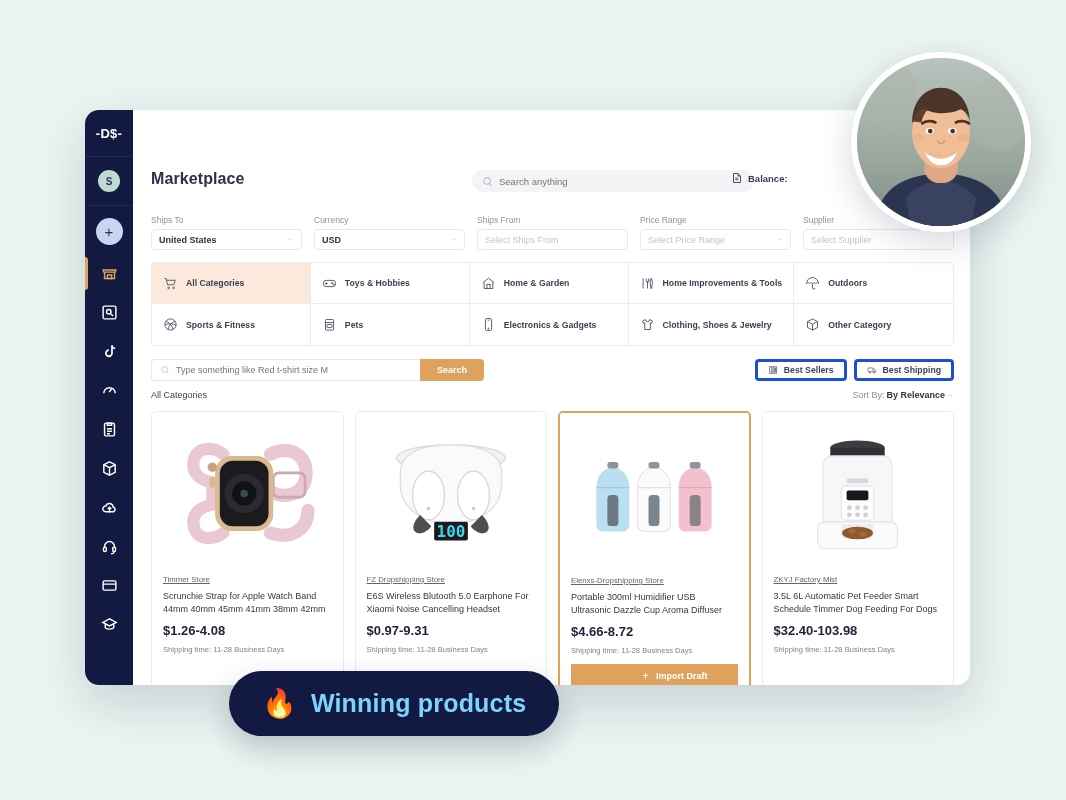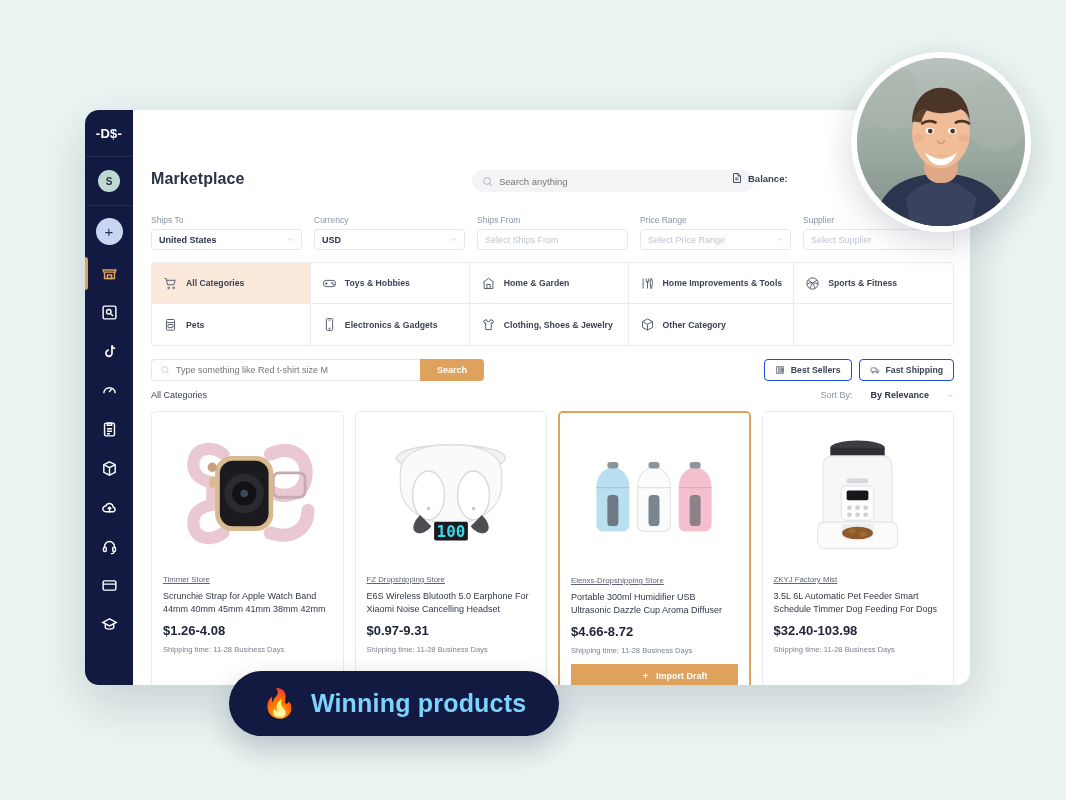--- a/index.html
+++ b/index.html
@@ -165,33 +165,33 @@
     font-family: "Liberation Sans", sans-serif; font-size: 9px; color: #c1c6d0;
   }
   .search-btn {
     width: 64px; height: 22px; background: #dea25c; color: #fff;
     border: 0; border-radius: 0 4px 4px 0;
     font-family: "Liberation Sans", sans-serif;
     font-size: 9px; font-weight: bold; cursor: pointer;
   }
   .chips { display: flex; gap: 7px; }
   .chip {
-    height: 22px; border: 1px solid #1d4ed8; border-radius: 4px;
+    height: 22px; border: 3px solid #1d4ed8; border-radius: 4px;
     display: flex; align-items: center; gap: 6px; padding: 0 10px;
     font-size: 8.7px; color: #3b4255; font-weight: bold; cursor: pointer;
     background: #fff; white-space: nowrap;
   }
   .chip svg { width: 10px; height: 10px; color: #5b6173; flex: 0 0 10px; }
 
   .meta-row {
     margin: 9px 16px 0 18px;
     display: flex; align-items: center; justify-content: space-between;
   }
   .all-cats { font-size: 9px; color: #3b4255; }
-  .sort { display: flex; align-items: center; gap: 18px; font-size: 9px; color: #8b92a2; }
+  .sort { display: flex; align-items: center; gap: 2px; font-size: 9px; color: #8b92a2; }
   .sort b { color: #2f3547; font-weight: bold; }
   .sort svg { width: 7px; height: 7px; color: #b5bac5; }
 
   
   .products {
     margin: 11px 16px 0 18px;
     display: grid; grid-template-columns: repeat(4, 1fr); gap: 11px;
   }
   .card {
     border: 1px solid #e9eaee; border-radius: 5px; background: #fff;
@@ -424,20 +424,27 @@
         <div class="cat">
           <svg viewBox="0 0 24 24" fill="none" stroke="currentColor" stroke-width="1.6">
             <path d="M5 4v5M5 9v11M10 4v4a2 2 0 0 0 4 0V4"></path>
               <path d="M12 8v12"></path>
               <path d="M18.5 4l1.5 6-1.5 10h-1L16 10l1.5-6z"></path>
           </svg>
           <span>Home Improvements &amp; Tools</span>
         </div>
         <div class="cat">
           <svg viewBox="0 0 24 24" fill="none" stroke="currentColor" stroke-width="1.6">
+            <path d="M2.5 12a9.5 9.5 0 0 1 19 0c-1.6-1.6-3.5-1.6-4.8 0-1.3-1.6-3.2-1.6-4.7 0-1.5-1.6-3.4-1.6-4.7 0-1.3-1.6-3.2-1.6-4.8 0z"></path>
+              <path d="M12 12v7a2 2 0 0 0 4 0"></path>
+          </svg>
+          <span>Outdoors</span>
+        </div>
+        <div class="cat">
+          <svg viewBox="0 0 24 24" fill="none" stroke="currentColor" stroke-width="1.6">
             <circle cx="12" cy="12" r="9"></circle>
               <path d="M4 7c5 1 10 5 12 13M20 7c-5 1-10 5-12 13M3 13c5-3 12-3 18 0"></path>
           </svg>
           <span>Sports &amp; Fitness</span>
         </div>
         <div class="cat">
           <svg viewBox="0 0 24 24" fill="none" stroke="currentColor" stroke-width="1.6">
             <rect x="5.5" y="4" width="13" height="17" rx="1.5"></rect>
               <path d="M5.5 9h13"></path>
               <rect x="8" y="12" width="8" height="5" rx="1"></rect>
@@ -488,21 +495,21 @@
             </svg>
             <span>Best Sellers</span>
           </div>
           <div class="chip">
             <svg viewBox="0 0 24 24" fill="none" stroke="currentColor" stroke-width="1.8">
               <rect x="2.5" y="7" width="12" height="9" rx="1.5"></rect>
                 <path d="M14.5 10h3.5l3 3v3h-6.5"></path>
                 <circle cx="7" cy="18" r="1.6"></circle>
                 <circle cx="17.5" cy="18" r="1.6"></circle>
             </svg>
-            <span>Fast Shipping</span>
+            <span>Best Shipping</span>
           </div>
         </div>
       </div>
 
       <div class="meta-row">
         <div class="all-cats">All Categories</div>
         <div class="sort">
           <span>Sort By:</span>
           <b>By Relevance</b>
           <svg viewBox="0 0 24 24" fill="none" stroke="currentColor" stroke-width="2.5">

